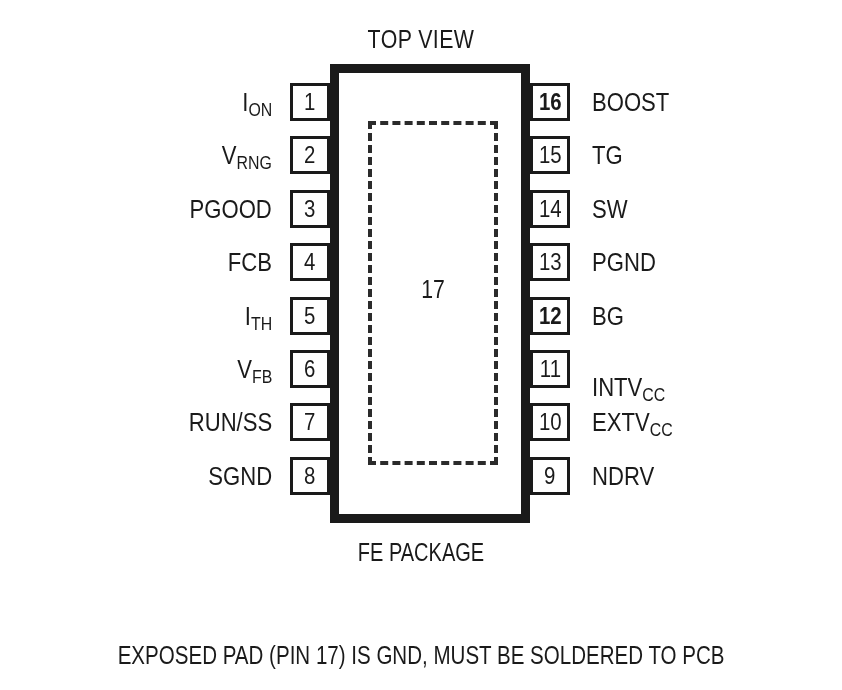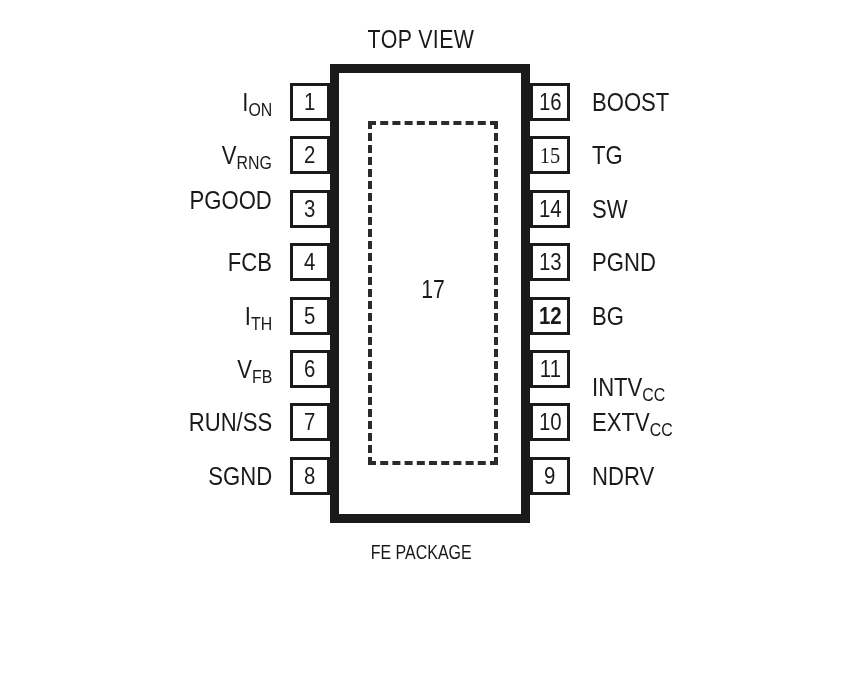--- a/index.html
+++ b/index.html
@@ -131,21 +131,21 @@
   
   .caption {
     position: absolute;
     left: 0;
     width: 842px;
     text-align: center;
     white-space: nowrap;
   }
   .caption .line {
     display: block;
-    font-size: 20px;
+    font-size: 25px;
     line-height: 29px;
   }
   .caption .line .txt {
     display: inline-block;
     transform: scaleX(0.8);
     transform-origin: center center;
   }
   .caption sub {
     font-size: 0.7em;
     vertical-align: baseline;
@@ -176,21 +176,21 @@
         <span class="pin-num">1</span>
       </div>
       <div class="pin-label left" style="top: 83px;"><span class="txt">I<sub>ON</sub></span></div>
       <div class="pin-box left" style="top: 136px;">
         <span class="pin-num">2</span>
       </div>
       <div class="pin-label left" style="top: 136px;"><span class="txt">V<sub>RNG</sub></span></div>
       <div class="pin-box left" style="top: 190px;">
         <span class="pin-num">3</span>
       </div>
-      <div class="pin-label left" style="top: 181px;"><span class="txt">PGOOD</span></div>
+      <div class="pin-label left" style="top: 190px;"><span class="txt">PGOOD</span></div>
       <div class="pin-box left" style="top: 243px;">
         <span class="pin-num">4</span>
       </div>
       <div class="pin-label left" style="top: 243px;"><span class="txt">FCB</span></div>
       <div class="pin-box left" style="top: 297px;">
         <span class="pin-num">5</span>
       </div>
       <div class="pin-label left" style="top: 297px;"><span class="txt">I<sub>TH</sub></span></div>
       <div class="pin-box left" style="top: 350px;">
         <span class="pin-num">6</span>
@@ -199,25 +199,25 @@
       <div class="pin-box left" style="top: 403px;">
         <span class="pin-num">7</span>
       </div>
       <div class="pin-label left" style="top: 403px;"><span class="txt">RUN/SS</span></div>
       <div class="pin-box left" style="top: 457px;">
         <span class="pin-num">8</span>
       </div>
       <div class="pin-label left" style="top: 457px;"><span class="txt">SGND</span></div>
     </div>
   <div id="pins-right">
-      <div class="pin-box right" style="top: 83px;">
+      <div class="pin-box right" style="top: 83px; font-weight: bold;">
         <span class="pin-num">16</span>
       </div>
       <div class="pin-label right" style="top: 83px; text-decoration: underline;"><span class="txt">BOOST</span></div>
-      <div class="pin-box right" style="top: 136px; font-family: Liberation Serif, serif;">
+      <div class="pin-box right" style="top: 136px;">
         <span class="pin-num">15</span>
       </div>
       <div class="pin-label right" style="top: 136px;"><span class="txt">TG</span></div>
       <div class="pin-box right" style="top: 190px;">
         <span class="pin-num">14</span>
       </div>
       <div class="pin-label right" style="top: 190px;"><span class="txt">SW</span></div>
       <div class="pin-box right" style="top: 243px;">
         <span class="pin-num">13</span>
       </div>
@@ -239,14 +239,17 @@
       </div>
       <div class="pin-label right" style="top: 457px;"><span class="txt">NDRV</span></div>
     </div>
 
   <div class="caption" id="caption-pkg">
     <span class="line"><span class="txt">FE PACKAGE</span></span>
   </div>
 
 
 
+  <div class="caption" id="caption-pad">
+    <span class="line"><span class="txt">EXPOSED PAD (PIN 17) IS GND, MUST BE SOLDERED TO PCB</span></span>
+  </div>
 
 </div>
 
 </body></html>

